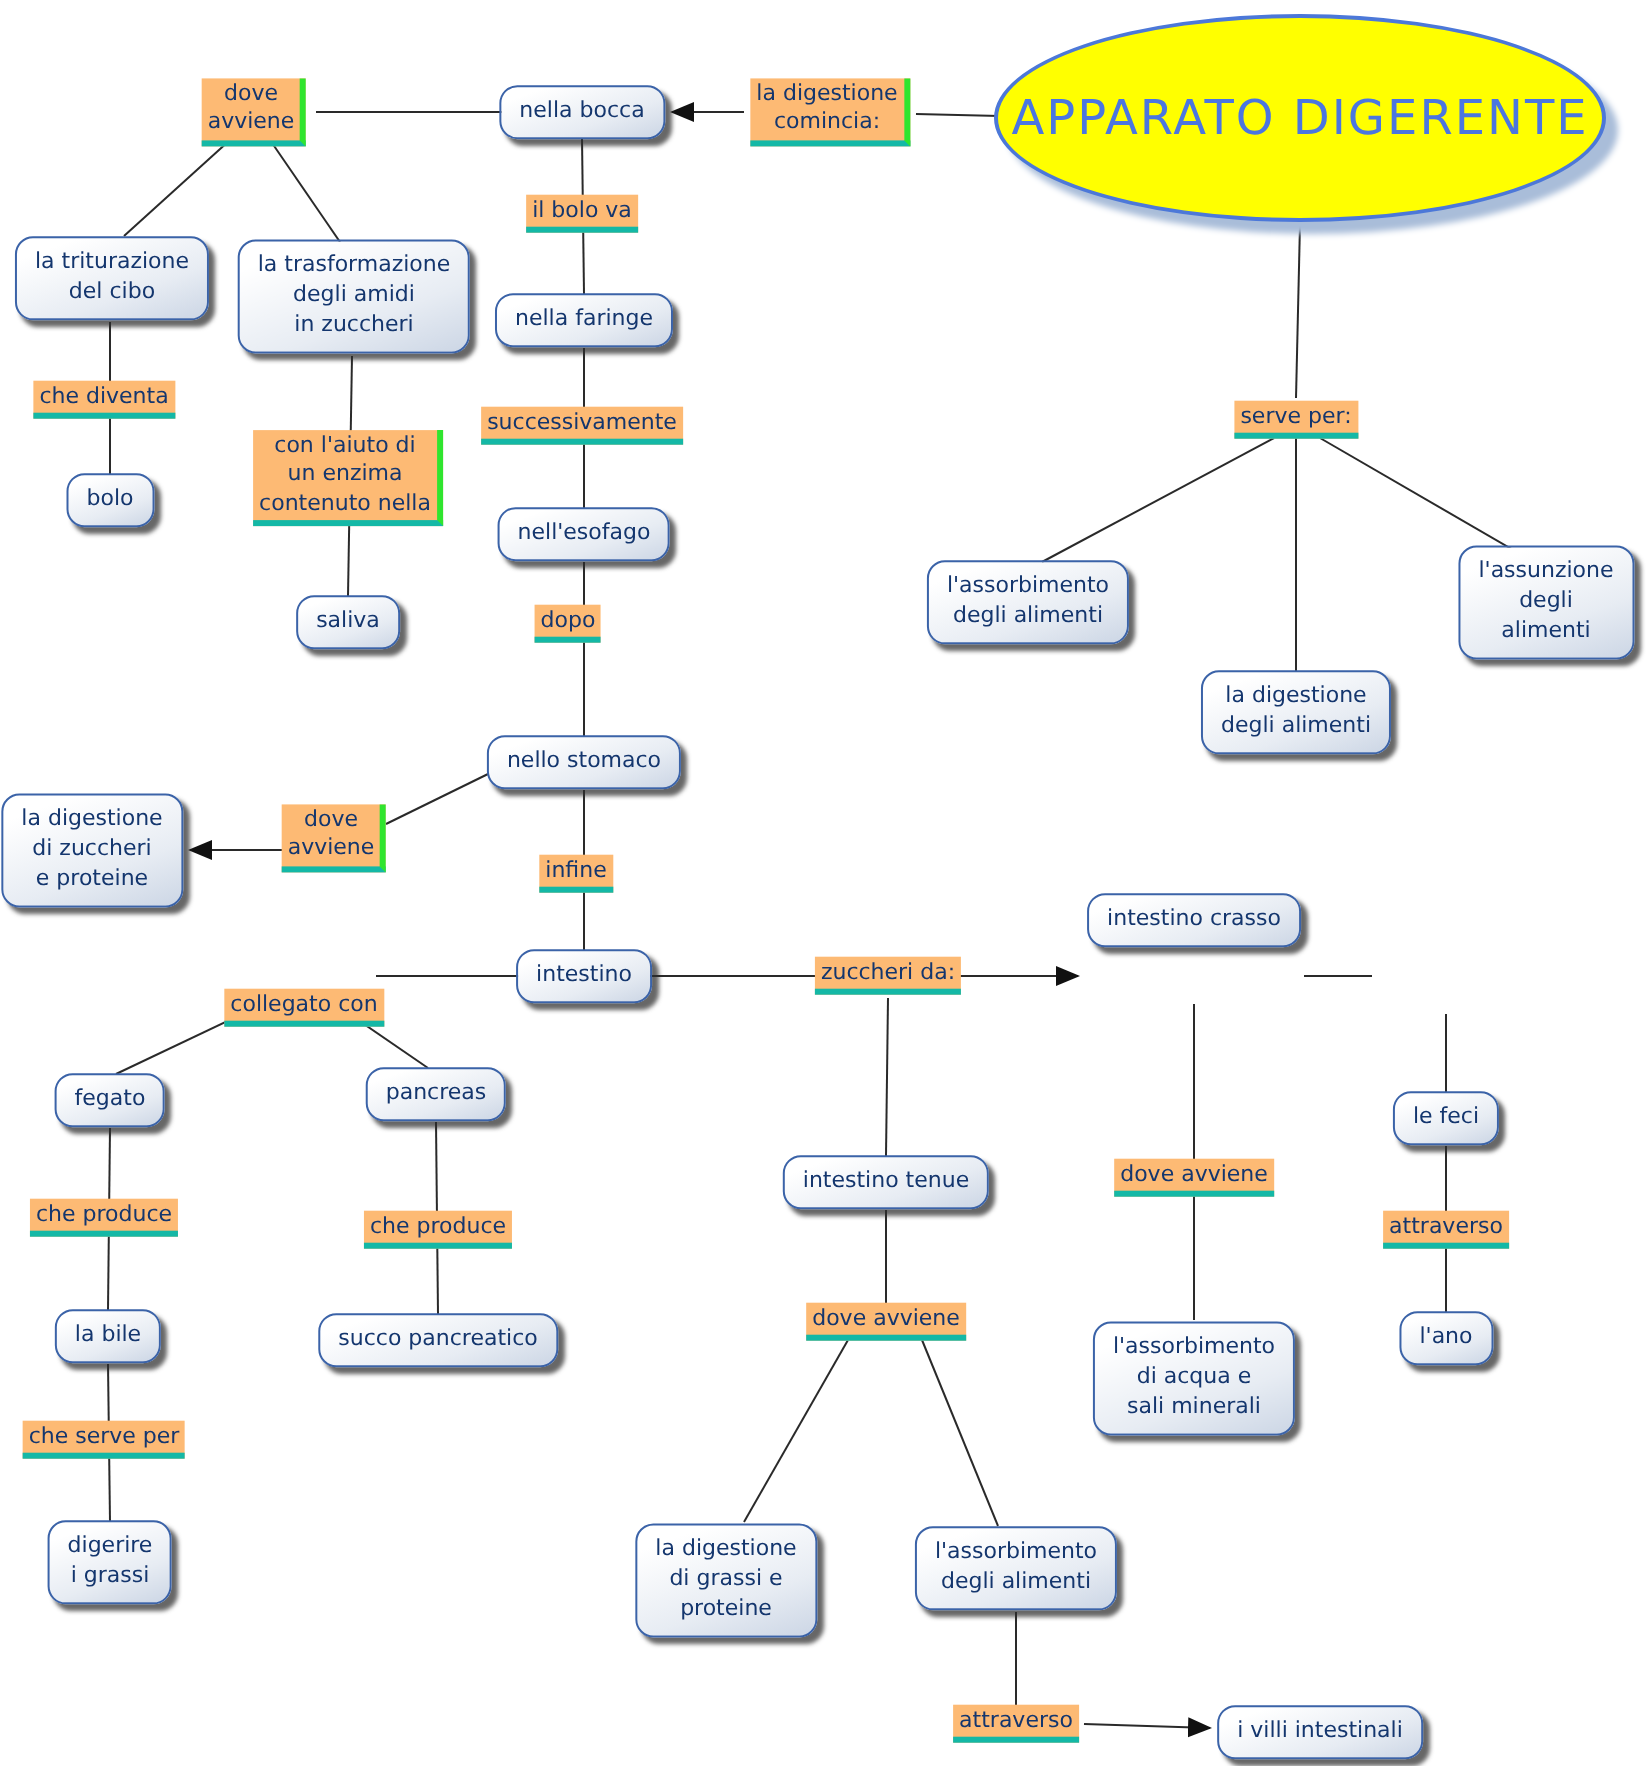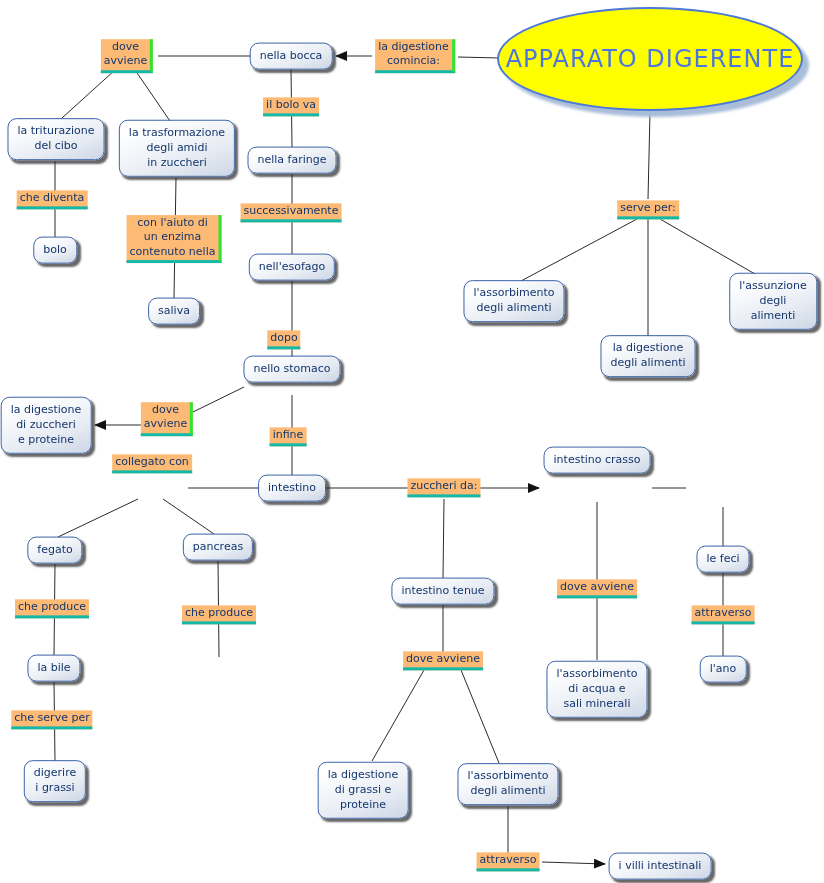--- a/index.html
+++ b/index.html
@@ -85,28 +85,29 @@
   <div class="node" style="left:291px;top:56px">nella bocca</div>
   <div class="node" style="left:177px;top:148px">la trasformazione
 degli amidi
 in zuccheri</div>
   <div class="node" style="left:56px;top:139px">la triturazione
 del cibo</div>
   <div class="node" style="left:55px;top:250px">bolo</div>
   <div class="node" style="left:174px;top:311px">saliva</div>
   <div class="node" style="left:292px;top:160px">nella faringe</div>
   <div class="node" style="left:292px;top:267px">nell'esofago</div>
-  <div class="node" style="left:292px;top:369px">nello stomaco</div>
+  <div class="node" style="left:292px;top:381px">nello stomaco</div>
   <div class="node" style="left:46px;top:425px">la digestione
 di zuccheri
 e proteine</div>
   <div class="node" style="left:292px;top:488px">intestino</div>
   <div class="node" style="left:55px;top:550px">fegato</div>
   <div class="node" style="left:218px;top:547px">pancreas</div>
   <div class="node" style="left:54px;top:668px">la bile</div>
+  <div class="node" style="left:219px;top:670px">succo pancreatico</div>
   <div class="node" style="left:55px;top:781px">digerire
 i grassi</div>
   <div class="node" style="left:443px;top:591px">intestino tenue</div>
   <div class="node" style="left:597px;top:460px">intestino crasso</div>
   <div class="node" style="left:514px;top:301px">l'assorbimento
 degli alimenti</div>
   <div class="node" style="left:648px;top:356px">la digestione
 degli alimenti</div>
   <div class="node" style="left:773px;top:301px">l'assunzione
 degli alimenti</div>
@@ -125,26 +126,26 @@
   <div class="lbl ml" style="left:127px;top:56px">dove
 avviene</div>
   <div class="lbl ml" style="left:415px;top:56px">la digestione
 comincia:</div>
   <div class="lbl" style="left:291px;top:107px">il bolo va</div>
   <div class="lbl" style="left:52px;top:200px">che diventa</div>
   <div class="lbl ml" style="left:174px;top:239px">con l'aiuto di
 un enzima
 contenuto nella</div>
   <div class="lbl" style="left:291px;top:213px">successivamente</div>
-  <div class="lbl" style="left:284px;top:340px">dopo</div>
+  <div class="lbl" style="left:284px;top:312px">dopo</div>
   <div class="lbl" style="left:648px;top:210px">serve per:</div>
   <div class="lbl ml" style="left:167px;top:419px">dove
 avviene</div>
   <div class="lbl" style="left:288px;top:437px">infine</div>
-  <div class="lbl" style="left:152px;top:464px">collegato con</div>
+  <div class="lbl" style="left:152px;top:504px">collegato con</div>
   <div class="lbl" style="left:444px;top:488px">zuccheri da:</div>
   <div class="lbl" style="left:52px;top:609px">che produce</div>
   <div class="lbl" style="left:219px;top:615px">che produce</div>
   <div class="lbl" style="left:52px;top:720px">che serve per</div>
   <div class="lbl" style="left:597px;top:589px">dove avviene</div>
   <div class="lbl" style="left:723px;top:615px">attraverso</div>
   <div class="lbl" style="left:443px;top:661px">dove avviene</div>
   <div class="lbl" style="left:508px;top:862px">attraverso</div>
 
 </div>

